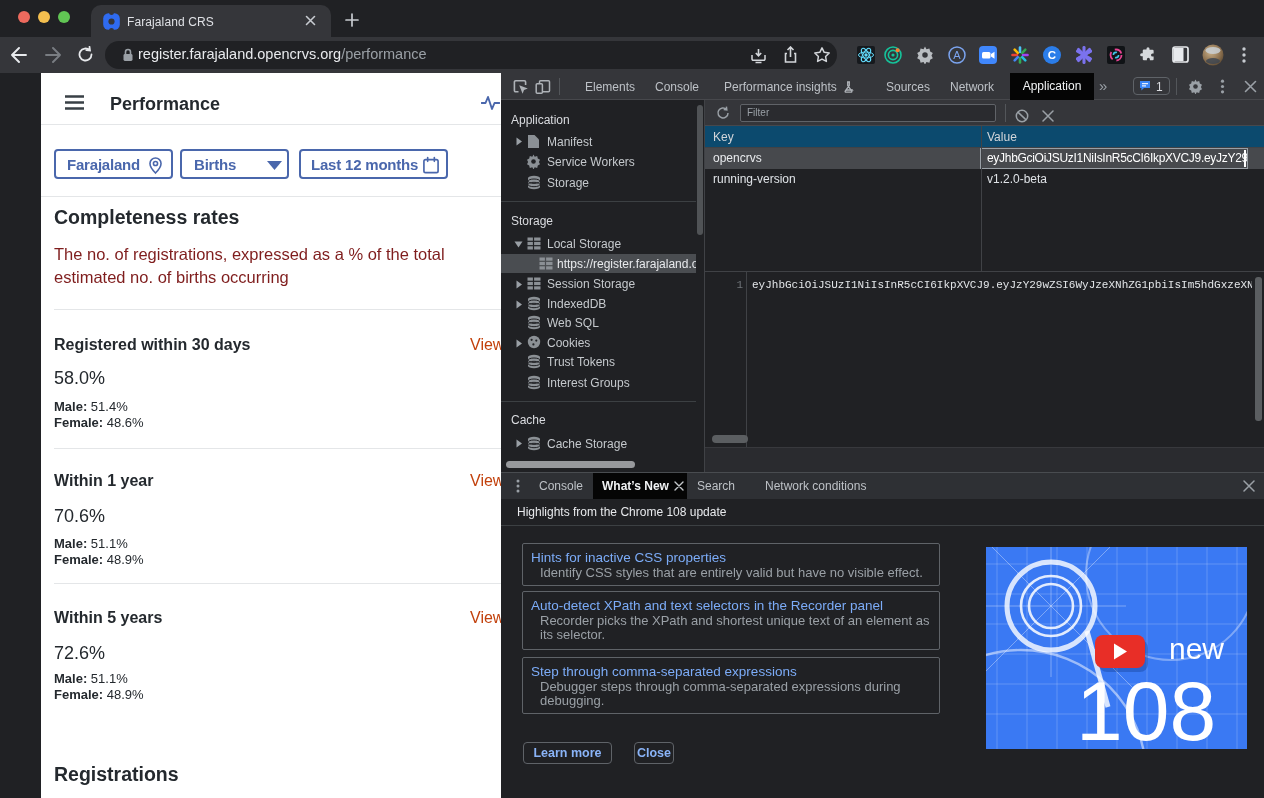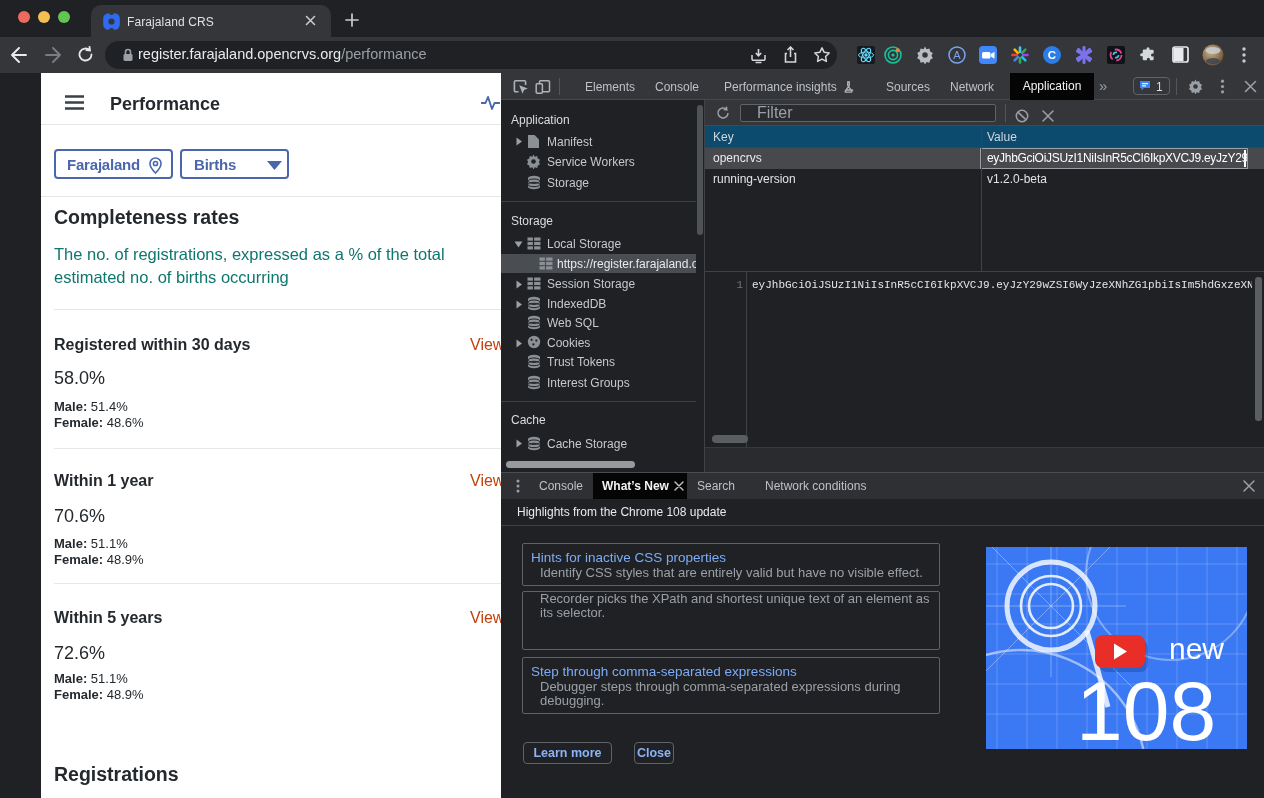--- a/index.html
+++ b/index.html
@@ -18,21 +18,21 @@
   #url .grey { color:#9aa0a6; }
 
   
   #page { position:absolute; left:0; top:73px; width:501px; height:725px; background:#ffffff; overflow:hidden;margin-left:41px; }
   .pg-divider { position:absolute; left:0; width:501px; height:1px; background:#e4e6e8; }
   .sec-divider { position:absolute; left:13px; width:456px; height:1px; background:#e4e6e8; }
   #pg-title { position:absolute; left:69px; top:21px; font-size:18px; font-weight:700; color:#24292e; letter-spacing:0; }
   .pill { position:absolute; top:76px; height:30px; border:2px solid #4a67ac; border-radius:4px; color:#4a67ac; font-size:15px; letter-spacing:-0.2px; font-weight:700; }
   .pill span { position:absolute; top:5px; }
   h2.big { font-size:19.5px; font-weight:700; color:#24292e; position:absolute; }
-  .sub { position:absolute; font-size:16.5px; color:#0f766e; line-height:23px; }
+  .sub { position:absolute; font-size:16.5px; color:#7f1d1d; line-height:23px; }
   .sechead { position:absolute; font-size:16px; font-weight:700; color:#24292e; }
   .view { position:absolute; font-size:16px; color:#c2410c; }
   .pct { position:absolute; font-size:18px; color:#24292e; }
   .mf { position:absolute; font-size:13px; color:#24292e; line-height:16px; }
   #pg-scroll { position:absolute; left:487px; top:0; width:14px; height:725px; background:#fafafa; }
   #pg-thumb { position:absolute; left:2px; top:29px; width:9px; height:148px; background:#c1c1c4; border-radius:5px; }
 
   
   #devtools { position:absolute; left:501px; top:73px; width:763px; height:725px; background:#202124; font-size:12px; color:#c9cdd1; }
   #dt-tabbar { position:absolute; left:0; top:0; width:763px; height:27px; background:#35363a; border-bottom:1px solid #47484c; }
@@ -43,21 +43,21 @@
   .tree-item { position:absolute; left:46px; font-size:12px; color:#c5c9cd; white-space:nowrap; }
   .sb-divider { position:absolute; left:0; width:195px; height:1px; background:#3c4043; }
   #sb-sel { position:absolute; left:0; top:154px; width:195px; height:19px; background:#4a4d51; }
   #sb-vscroll { position:absolute; left:195px; top:27px; width:8px; height:399px; background:#202124; }
   #sb-vthumb { position:absolute; left:1px; top:5px; width:6px; height:130px; background:#505356; border-radius:3px; }
   #sb-hscroll { position:absolute; left:5px; top:361px; width:129px; height:7px; background:#97999c; border-radius:4px; }
   #dt-vline { position:absolute; left:203px; top:27px; width:1px; height:399px; background:#404246; }
 
   #dt-main { position:absolute; left:204px; top:27px; width:559px; height:399px; background:#202124; }
   #dt-toolbar { position:absolute; left:0; top:0; width:559px; height:26px; background:#35363a; border-bottom:1px solid #47484c; }
-  #filter { position:absolute; left:35px; top:4px; width:256px; height:18px; border:1px solid #606368; background:#2a2b2f; color:#9aa0a6; font-size:16px; line-height:16px; padding-left:16px; border-radius:2px; }
+  #filter { position:absolute; left:35px; top:4px; width:256px; height:18px; border:1px solid #606368; background:#2a2b2f; color:#9aa0a6; font-size:10px; line-height:16px; padding-left:6px; border-radius:2px; }
   #dt-tblhead { position:absolute; left:0; top:26px; width:559px; height:22px; background:#0c4a6e; border-bottom:1px solid #404246; color:#d2d5d9; }
   .row { position:absolute; left:0; width:559px; height:21px; }
   #dt-colline { position:absolute; left:276px; top:26px; width:1px; height:145px; background:#404246; }
   #preview { position:absolute; left:0; top:171px; width:559px; height:176px; border-top:1px solid #404246; background:#202124; }
   #dt-bottom { position:absolute; left:0; top:347px; width:559px; height:52px; background:#2a2b2f; border-top:1px solid #38393d; }
 
   
   #drawer { position:absolute; left:0; top:399px; width:763px; height:326px; background:#202124; border-top:1px solid #494c50; }
   #drawer-tabbar { position:absolute; left:0; top:0; width:763px; height:26px; background:#2e3034; }
   #wn-tab { position:absolute; left:92px; top:0; width:94px; height:26px; background:#050505; color:#f1f3f4; font-weight:700; line-height:26px; text-align:left; padding-left:9px; }
@@ -223,20 +223,27 @@
       <span style="left:11px">Farajaland</span>
     <svg style="position:absolute;left:90px;top:5px" width="19" height="19" viewBox="0 0 24 24">
         <path d="M12 2.5 a7 7 0 0 1 7 7 c0 5 -7 12 -7 12 s-7 -7 -7 -12 a7 7 0 0 1 7 -7 Z" stroke="#4a67ac" stroke-width="2" fill="none"></path>
         <circle cx="12" cy="9.5" r="2.6" stroke="#4a67ac" stroke-width="2" fill="none"></circle>
       </svg>
   </div>
   <div class="pill" style="left:139px;width:109px;">
       <span style="left:12px">Births</span>
     <svg style="position:absolute;left:84px;top:9px" width="17" height="11" viewBox="0 0 17 11">
         <path d="M1 1 H16 L8.5 10 Z" fill="#4a67ac"></path>
+      </svg>
+  </div>
+  <div class="pill" style="left:258px;width:149px;">
+      <span style="left:10px">Last 12 months</span>
+    <svg style="position:absolute;left:120px;top:4px" width="20" height="21" viewBox="0 0 24 24">
+        <rect x="3.5" y="5" width="17" height="15.5" rx="2" stroke="#4a67ac" stroke-width="2" fill="none"></rect>
+        <path d="M8 2.5 V7 M16 2.5 V7" stroke="#4a67ac" stroke-width="2" stroke-linecap="round"></path>
       </svg>
   </div>
 
   <h2 class="big" style="left:13px;top:133px;">Completeness rates</h2>
   <div class="sub" style="left:13px;top:170px;">The no. of registrations, expressed as a % of the total<br>estimated no. of births occurring</div>
   <div class="sec-divider" style="top:236px"></div>
   <div class="sechead" style="left:13px;top:263px;">Registered within 30 days</div>
   <div class="view" style="left:429px;top:263px;">View</div>
   <div class="pct" style="left:13px;top:295px;">58.0%</div>
   <div class="mf" style="left:13px;top:326px;"><b>Male:</b> 51.4%<br><b>Female:</b> 48.6%</div>
@@ -490,20 +497,21 @@
       <svg style="position:absolute;left:742px;top:7px" width="12" height="12" viewBox="0 0 12 12">
           <path d="M1 1 L11 11 M11 1 L1 11" stroke="#9aa0a6" stroke-width="1.5" stroke-linecap="round"></path>
         </svg>
     </div>
     <div id="highlights">Highlights from the Chrome 108 update</div>
     <div class="card" style="top:70px;height:43px;">
       <div class="t">Hints for inactive CSS properties</div>
       <div class="d">Identify CSS styles that are entirely valid but have no visible effect.</div>
     </div>
     <div class="card" style="top:118px;height:59px;">
+      <div class="t">Auto-detect XPath and text selectors in the Recorder panel</div>
       <div class="d">Recorder picks the XPath and shortest unique text of an element as its selector.</div>
     </div>
     <div class="card" style="top:184px;height:57px;">
       <div class="t">Step through comma-separated expressions</div>
       <div class="d">Debugger steps through comma-separated expressions during debugging.</div>
     </div>
     <div class="btn" style="left:22px;top:269px;width:89px;line-height:21px;">Learn more</div>
     <div class="btn" style="left:133px;top:269px;width:40px;line-height:21px;">Close</div>
     <div id="newimg" style="position:absolute;left:485px;top:74px;width:261px;height:202px;background:#3a79f3;overflow:hidden;">
       <svg width="261" height="202" viewBox="0 0 261 202" style="position:absolute;left:0;top:0">

